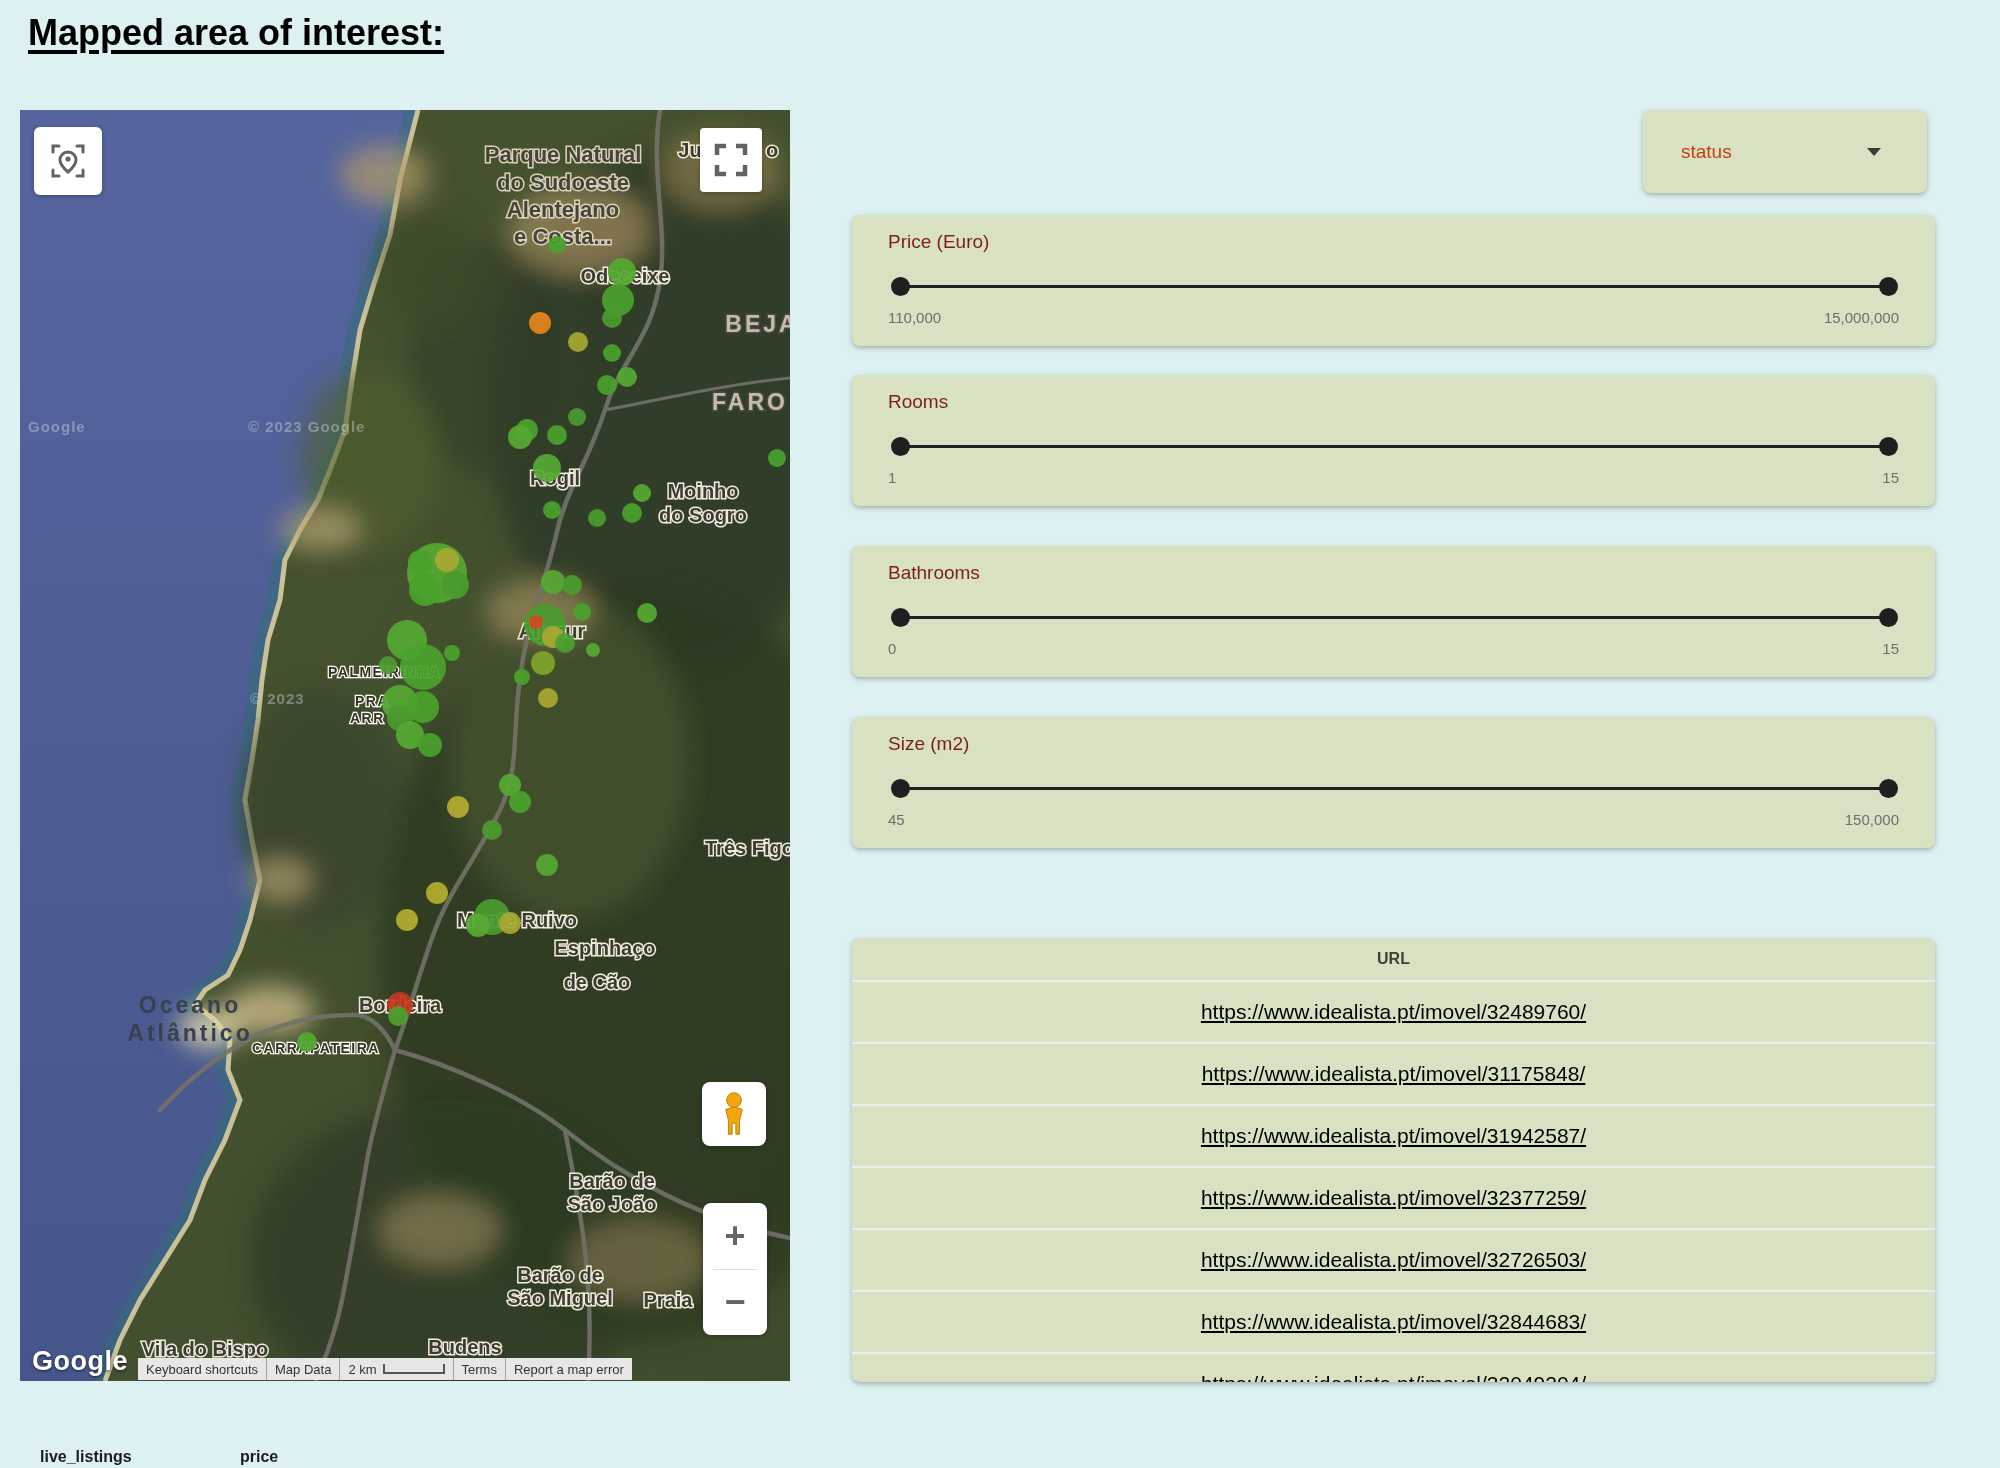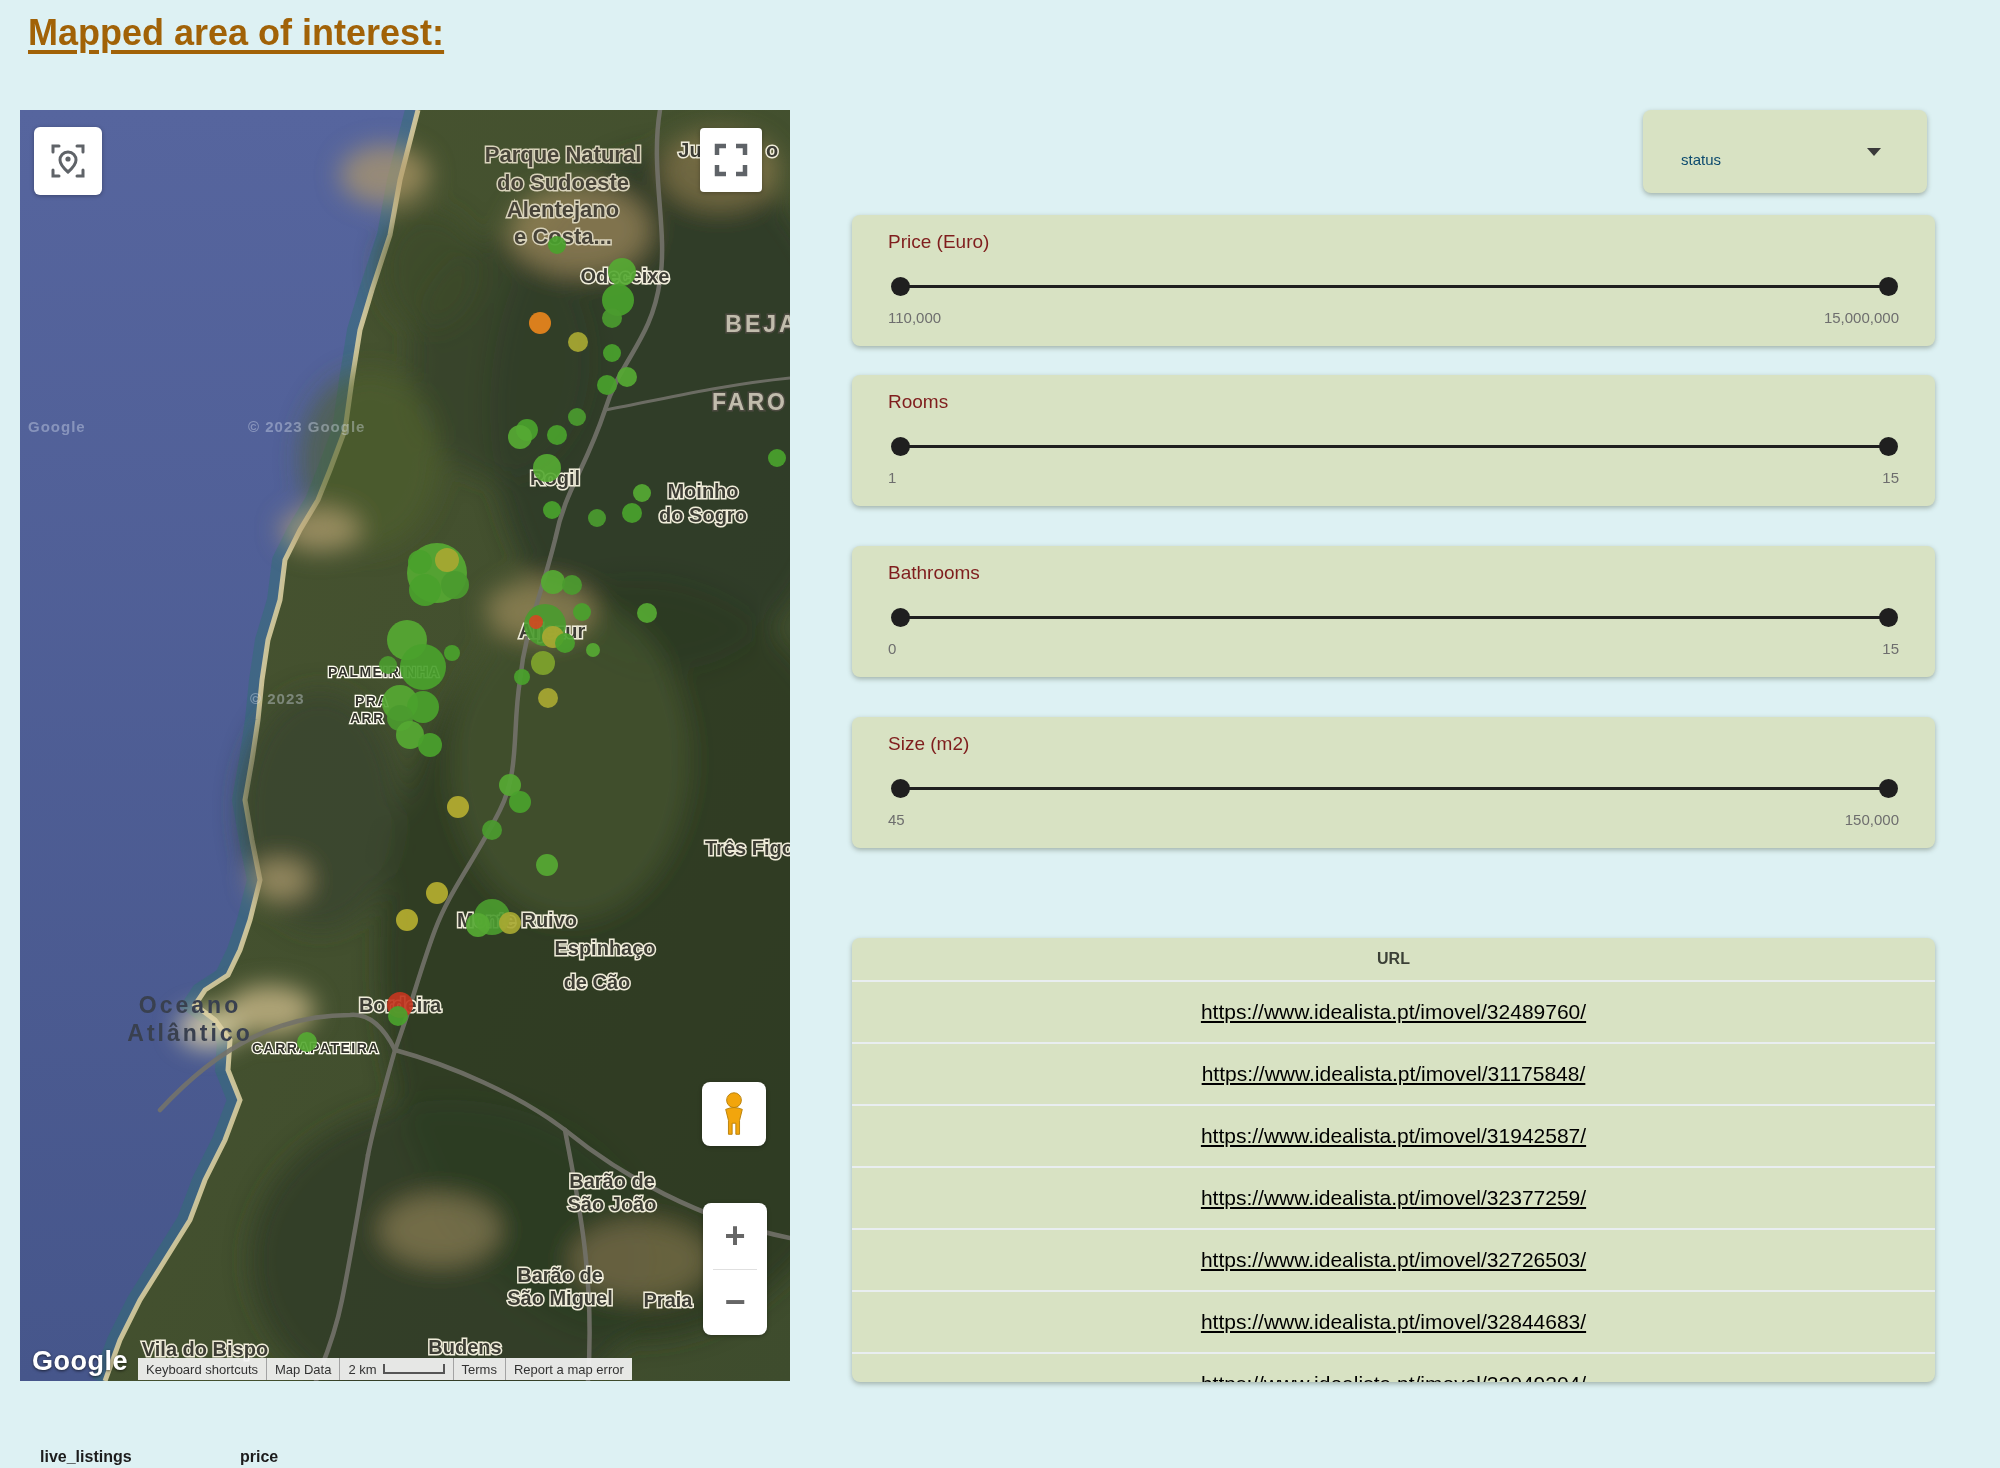--- a/index.html
+++ b/index.html
@@ -1,19 +1,19 @@
 <!DOCTYPE html>
 <html><head>
 <meta charset="utf-8">
 <style>
   html,body{margin:0;padding:0;background:#fff;}
   .stage{position:relative;width:2000px;height:1468px;background:#ddf1f3;overflow:hidden;
          font-family:"Liberation Sans",sans-serif;}
   
-  .page-title{position:absolute;left:28px;top:12px;font-size:36px;font-weight:bold;color:#a16207;
+  .page-title{position:absolute;left:28px;top:12px;font-size:36px;font-weight:bold;color:#000000;
               text-decoration:underline;text-decoration-thickness:4px;text-underline-offset:5px;}
   
   .map{position:absolute;left:20px;top:110px;width:770px;height:1271px;overflow:hidden;background:#4c5b95;}
   .map svg.basemap{position:absolute;left:0;top:0;}
   .lbl{font-family:"Liberation Sans",sans-serif;font-weight:bold;paint-order:stroke;}
   .lbl.area{font-size:22px;fill:#474338;stroke:#d9d3bb;stroke-width:3px;}
   .lbl.town{font-size:20px;fill:#3c3c34;stroke:#efecd9;stroke-width:3px;}
   .lbl.district{font-size:23px;fill:#c1bcac;stroke:#4c4a40;stroke-width:3px;letter-spacing:3px;}
   .lbl.caps{font-size:14px;fill:#33332d;stroke:#fffef0;stroke-width:2.5px;letter-spacing:1.5px;}
   .lbl.ocean{font-size:23px;fill:#39404f;stroke:none;letter-spacing:3px;}
@@ -32,21 +32,21 @@
              letter-spacing:.5px;text-shadow:0 1px 3px rgba(0,0,0,.65);cursor:pointer;}
   .attribution{position:absolute;left:118px;bottom:1px;height:22px;display:flex;align-items:stretch;
                background:rgba(245,245,245,.92);font-size:13px;color:#333;margin-top:48px;}
   .attr-item{display:flex;align-items:center;padding:0 8px;border-left:1px solid #a3a3a3;white-space:nowrap;cursor:pointer;}
   .attr-item:first-child{border-left:none;}
   .attr-scale{display:flex;align-items:center;gap:6px;cursor:default;}
   .scalebar{display:inline-block;width:58px;height:8px;border:2px solid #555;border-top:none;}
   
   .gcard{position:absolute;background:#d8e2c3;border-radius:8px;box-shadow:0 2px 5px rgba(70,80,60,.4);}
   .status-card{left:1643px;top:110px;width:284px;height:83px;cursor:pointer;}
-  .status-label{position:absolute;left:38px;top:8px;line-height:83px;font-size:15px;color:#0c4a6e;}
+  .status-label{position:absolute;left:38px;top:0;line-height:83px;font-size:19px;color:#c2410c;}
   .caret{position:absolute;right:46px;top:38px;width:0;height:0;border-left:7px solid transparent;
          border-right:7px solid transparent;border-top:8px solid #3a3a3a;}
   .fcard{left:852px;width:1083px;height:131px;}
   .flabel{position:absolute;left:36px;top:16px;font-size:19px;color:#7f1d1d;}
   .slider{position:absolute;left:48px;right:46px;top:62px;height:20px;}
   .track{position:absolute;left:0;right:0;top:8px;height:3px;background:#1f1f1f;border-radius:2px;cursor:pointer;}
   .handle{position:absolute;top:0;width:19px;height:19px;border-radius:50%;background:#1f1f1f;cursor:pointer;}
   .handle.hl{left:-9px;} .handle.hr{right:-9px;}
   .minmax{position:absolute;left:36px;right:36px;top:94px;display:flex;justify-content:space-between;
           font-size:15px;color:#6e6e6e;}

